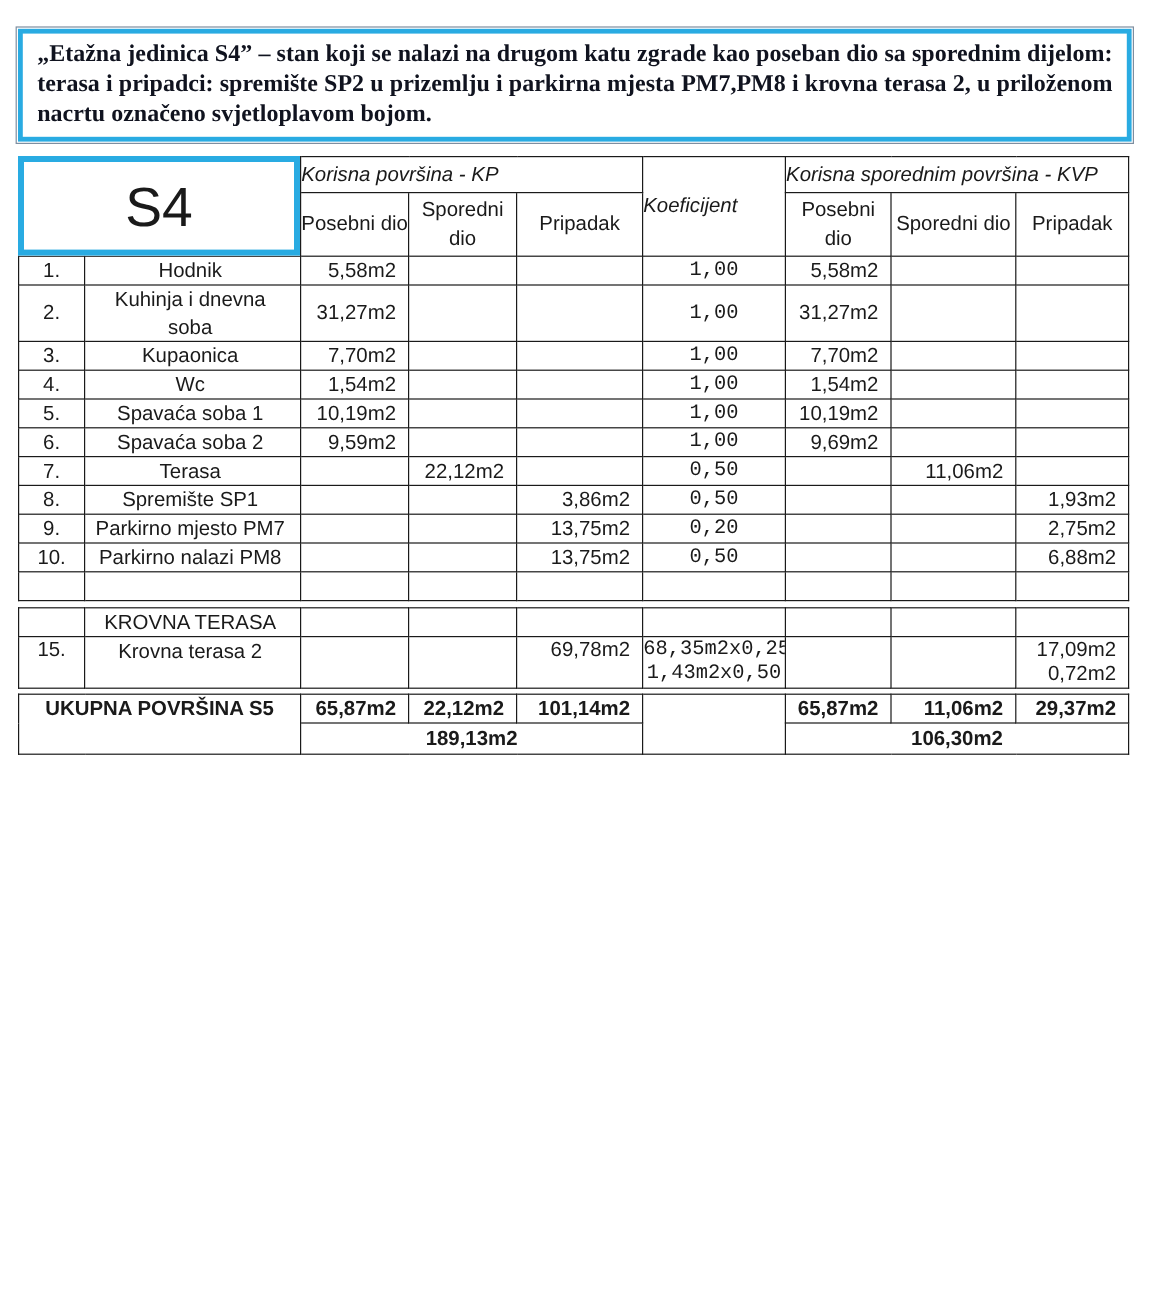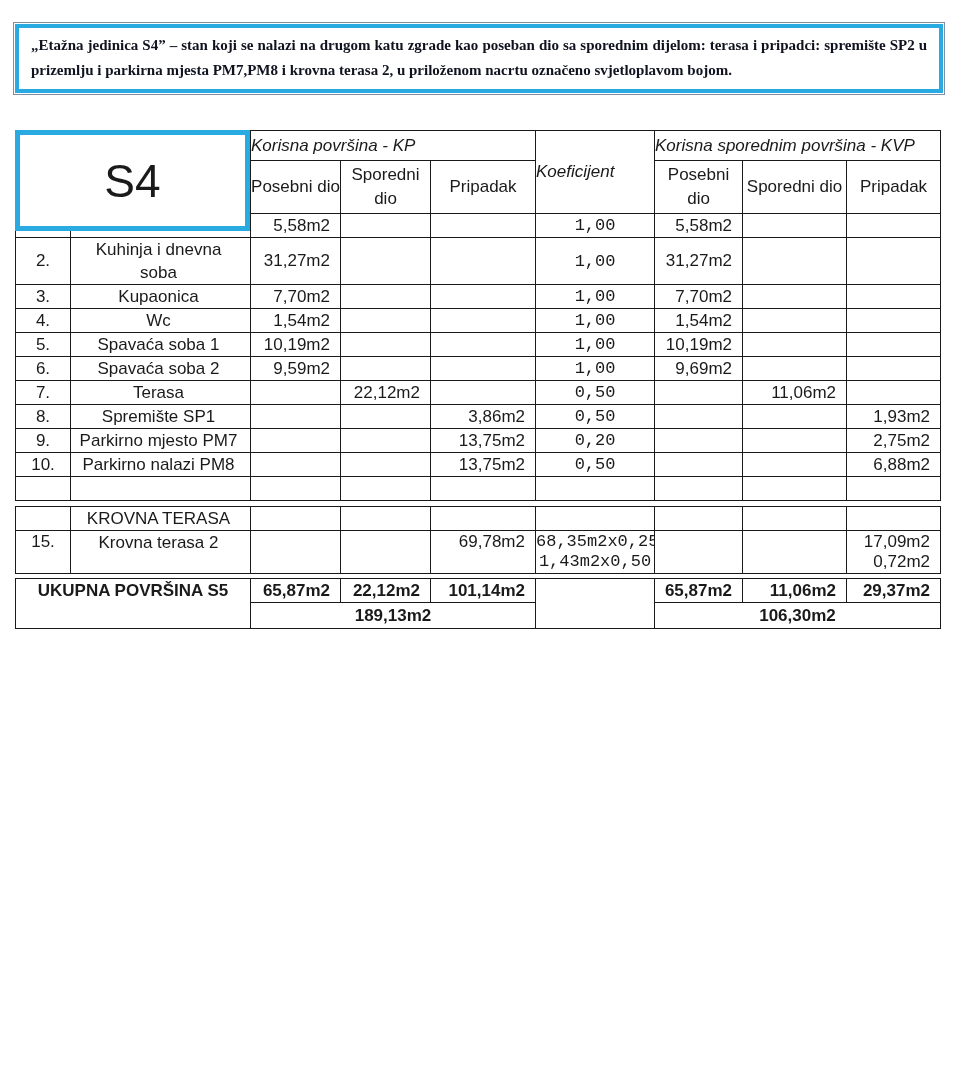--- a/index.html
+++ b/index.html
@@ -4,36 +4,36 @@
 <style>
   html,body{margin:0;padding:0;background:#ffffff;}
   .page{position:relative;width:958px;height:1080px;background:#ffffff;overflow:hidden;
         font-family:"Liberation Sans",sans-serif;color:#1a1a1a;}
 
   
   .note-box{position:absolute;left:15px;top:24px;width:896px;
             border:4px solid #29abe2;outline:1px solid #7d8ea0;outline-offset:1px;
             padding:5px 12px 6px 12px;background:#ffffff;}
   .note-text{margin:0;font-family:"Liberation Serif",serif;font-weight:bold;
-             font-size:15px;line-height:25px;text-align:justify;color:#10131f;}
+             font-size:20px;line-height:25px;text-align:justify;color:#10131f;}
 
   
   .table-wrap{position:absolute;left:15px;top:130px;width:925px;z-index:1;}
   table.t{border-collapse:collapse;table-layout:fixed;width:925px;font-size:17px;color:#1a1a1a;}
   .t td{border:1px solid #1a1a1a;padding:0;height:23px;vertical-align:middle;overflow:hidden;}
   .t .num{text-align:center;}
   .t .name{text-align:center;padding:0 12px 0 8px;line-height:23px;}
   .t .val{text-align:right;padding-right:10px;}
   .t .koef{text-align:center;font-family:Liberation Mono, monospace;}
 
   thead .gh{text-align:left;height:29px;font-style:italic;}
   tr.subh td{text-align:center;height:52px;line-height:24px;}
   .s4cell{border:1px solid #1a1a1a;}
 
-  .s4box{position:absolute;left:0;top:0;width:235px;height:101px;box-sizing:border-box;
+  .s4box{position:absolute;left:0;top:0;width:235px;height:83px;box-sizing:border-box;
          border:5px solid #29abe2;background:#ffffff;display:flex;align-items:center;
          justify-content:center;z-index:2;}
   .s4box span{font-size:46px;color:#1a1a1a;}
 
   table.krovna{margin-top:5px;padding-left:24px;}
   tr.tall td{height:41px;vertical-align:top;line-height:20px;padding-top:1px;}
   tr.tall td.val{padding-top:1px;}
 
   table.totals{margin-top:4px;}
   table.totals td{font-weight:bold;}

